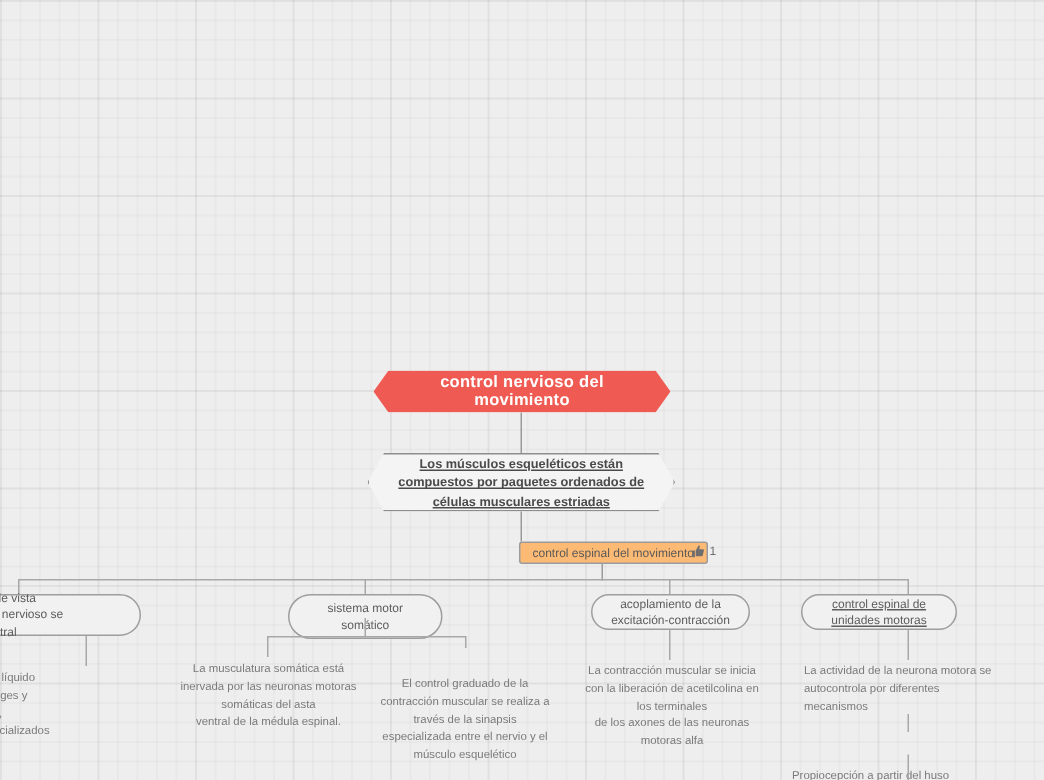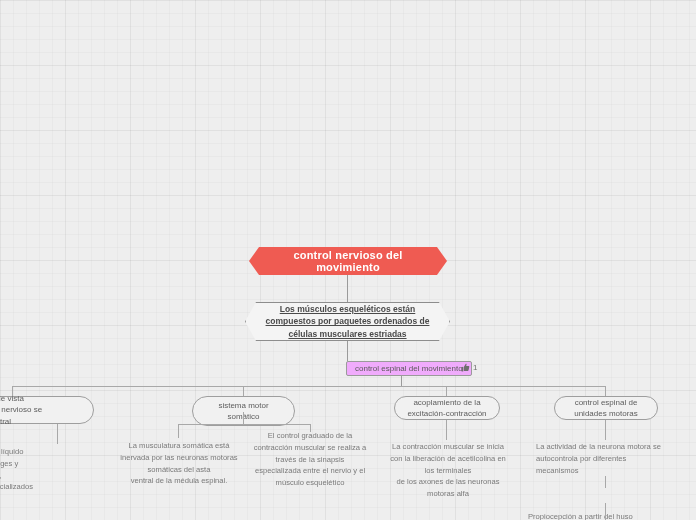--- a/index.html
+++ b/index.html
@@ -68,21 +68,21 @@
     font-weight: bold;
     font-size: 8.5px;
     line-height: 1.45;
     padding: 4px 18px;
     clip-path: polygon(11px 0, calc(100% - 11px) 0, 100% 50%, calc(100% - 11px) 100%, 11px 100%, 0 50%);
     text-decoration: underline;
   }
 
   
   .rect-node {
-    background: #f0abfc;
+    background: #fdba74;
     border: 1px solid #9b9b9b;
     color: #5a5a5a;
     font-size: 8px;
     padding: 3px 8px;
     border-radius: 2px;
     white-space: nowrap;
   }
 
   
   .pill-node {
@@ -172,33 +172,33 @@
 
   <div class="ln v thin" style="left:243px; top:412px; width:1px; height:12px;"></div>
   <div class="ln h thin" style="left:178px; top:424px; width:132px; height:1px;"></div>
   <div class="ln v thin" style="left:178px; top:424px; width:1px; height:14px;"></div>
   <div class="ln v thin" style="left:310px; top:424px; width:1px; height:8px;"></div>
 
   <div class="leaf-text" style="left:113px; top:440px; width:132px;">
     <span>La musculatura somática está<br>inervada por las neuronas motoras<br>somáticas del asta<br>ventral de la médula espinal.</span>
   </div>
 
-  <div class="leaf-text" style="left:243px; top:430px; width:134px;">
+  <div class="leaf-text" style="left:243px; top:450px; width:134px;">
     <span>El control graduado de la<br>contracción muscular se realiza a<br>través de la sinapsis<br>especializada entre el nervio y el<br>músculo esquelético</span>
   </div>
 
   <div class="node pill-node" style="left:394px; top:396px; width:106px; height:24px;">
     <span>acoplamiento de la excitación-contracción</span>
   </div>
   <div class="ln v thin" style="left:446px; top:420px; width:1px; height:20px;"></div>
   <div class="leaf-text" style="left:378px; top:441px; width:140px;">
     <span>La contracción muscular se inicia<br>con la liberación de acetilcolina en<br>los terminales<br>de los axones de las neuronas<br>motoras alfa</span>
   </div>
 
-  <div class="node pill-node" style="left:554px; top:396px; width:104px; height:24px;">
+  <div class="node pill-node" style="left:534px; top:396px; width:104px; height:24px;text-decoration:underline;">
     <span>control espinal de unidades motoras</span>
   </div>
   <div class="ln v thin" style="left:605px; top:420px; width:1px; height:20px;"></div>
   <div class="leaf-text left-align" style="left:536px; top:441px; width:150px;">
     <span>La actividad de la neurona motora se<br>autocontrola por diferentes<br>mecanismos</span>
   </div>
   <div class="ln v thin" style="left:605px; top:476px; width:1px; height:12px;"></div>
   <div class="leaf-text left-align" style="left:528px; top:511px; width:153px;">
     <span>Propiocepción a partir del huso neuromuscular</span>
   </div>

